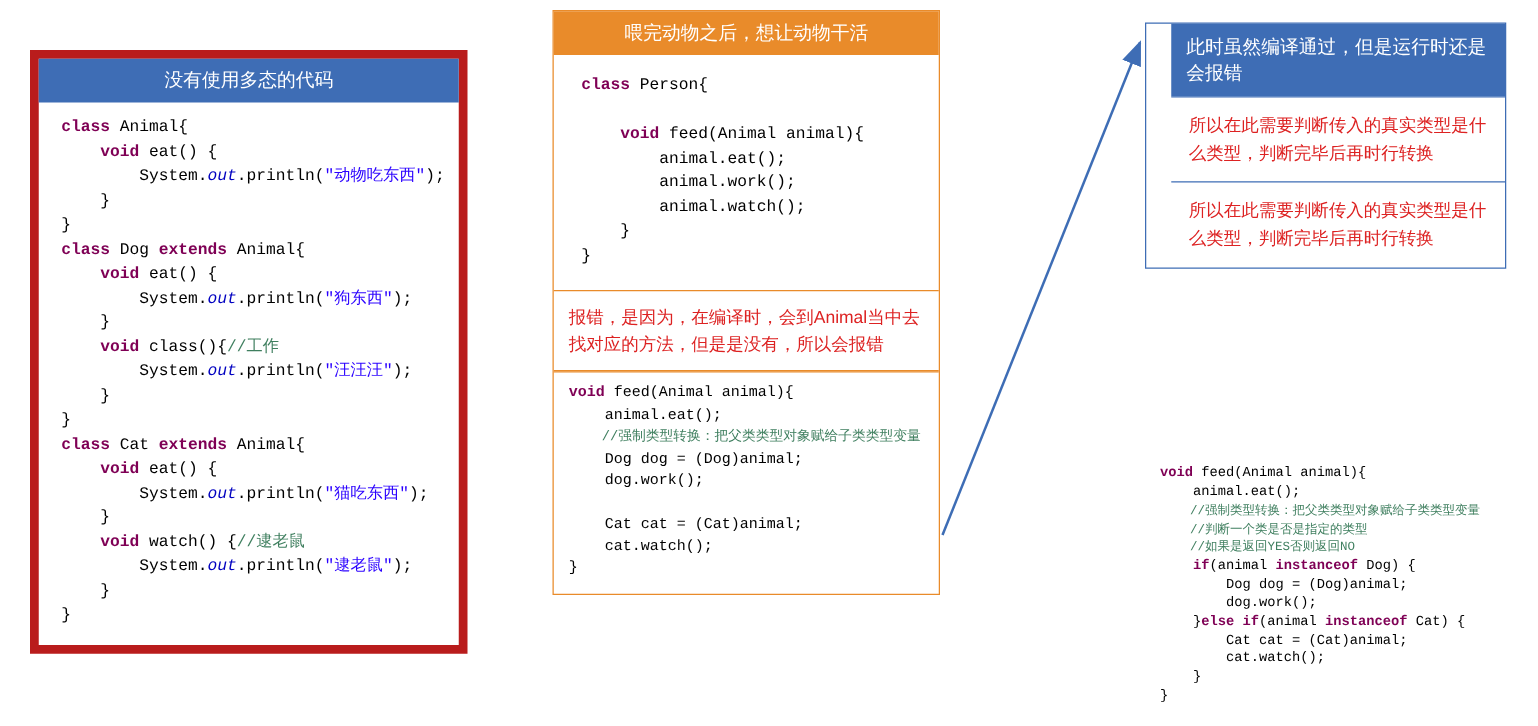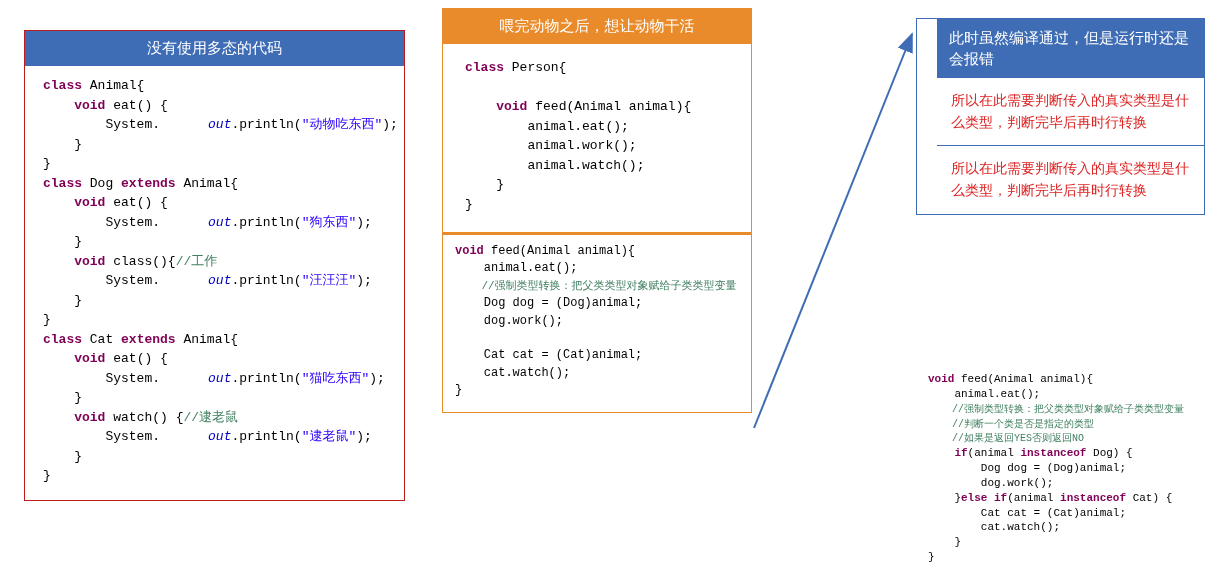--- a/index.html
+++ b/index.html
@@ -17,41 +17,41 @@
     overflow: hidden;
   }
   .panel {
     position: absolute;
     background: #fff;
     box-sizing: border-box;
   }
   
   #panel1 {
     left: 24px;
-    top: 30px;
-    width: 381px;
-    border: 1px solid #b91c1c;
+    top: 40px;
+    width: 350px;
+    border: 7px solid #b91c1c;
   }
   #panel1 .hdr {
     background: #3e6db5;
     color: #fff;
     text-align: center;
     padding: 8px 4px;
     font-size: 15px;
   }
   .codeblock {
     font-family: Consolas, "Courier New", monospace;
     white-space: pre;
     padding: 10px 8px 14px 18px;
     font-size: 13px;
     line-height: 1.5;
     color: #000;
   }
   .kw   { color: #7f0055; font-weight: bold; }
-  .field{ color: #0000c0; font-style: italic; margin-left: 48px; }  
+  .field{ color: #0000c0; font-style: italic; }  
   .str  { color: #2a00ff; }                      
   .cmt  { color: #3f7f5f; }                      
 
   
   #panel2 {
     left: 442px;
     top: 8px;
     width: 310px;
     border: 1px solid #e98b2a;
   }
@@ -172,20 +172,21 @@
     <div class="hdr">喂完动物之后，想让动物干活</div>
     <div class="codeblock"><span class="kw">class</span><span> Person{</span>
 <span></span>
 <span class="kw">    void</span><span> feed(Animal animal){</span>
 <span>        animal.eat();</span>
 <span>        animal.work();</span>
 <span>        animal.watch();</span>
 <span>    }</span>
 <span>}</span></div>
     <div class="orange-sep"></div>
+    <div class="redtxt">报错，是因为，在编译时，会到Animal当中去找对应的方法，但是是没有，所以会报错</div>
     <div class="orange-sep"></div>
     <div class="orange-sep"></div>
     <div class="codeblock bottom"><span class="kw">void</span><span> feed(Animal animal){</span>
 <span>    animal.eat();</span>
 <span class="cmt2">    //强制类型转换：把父类类型对象赋给子类类型变量</span>
 <span>    Dog dog = (Dog)animal;</span>
 <span>    dog.work();</span>
 <span></span>
 <span>    Cat cat = (Cat)animal;</span>
 <span>    cat.watch();</span>

